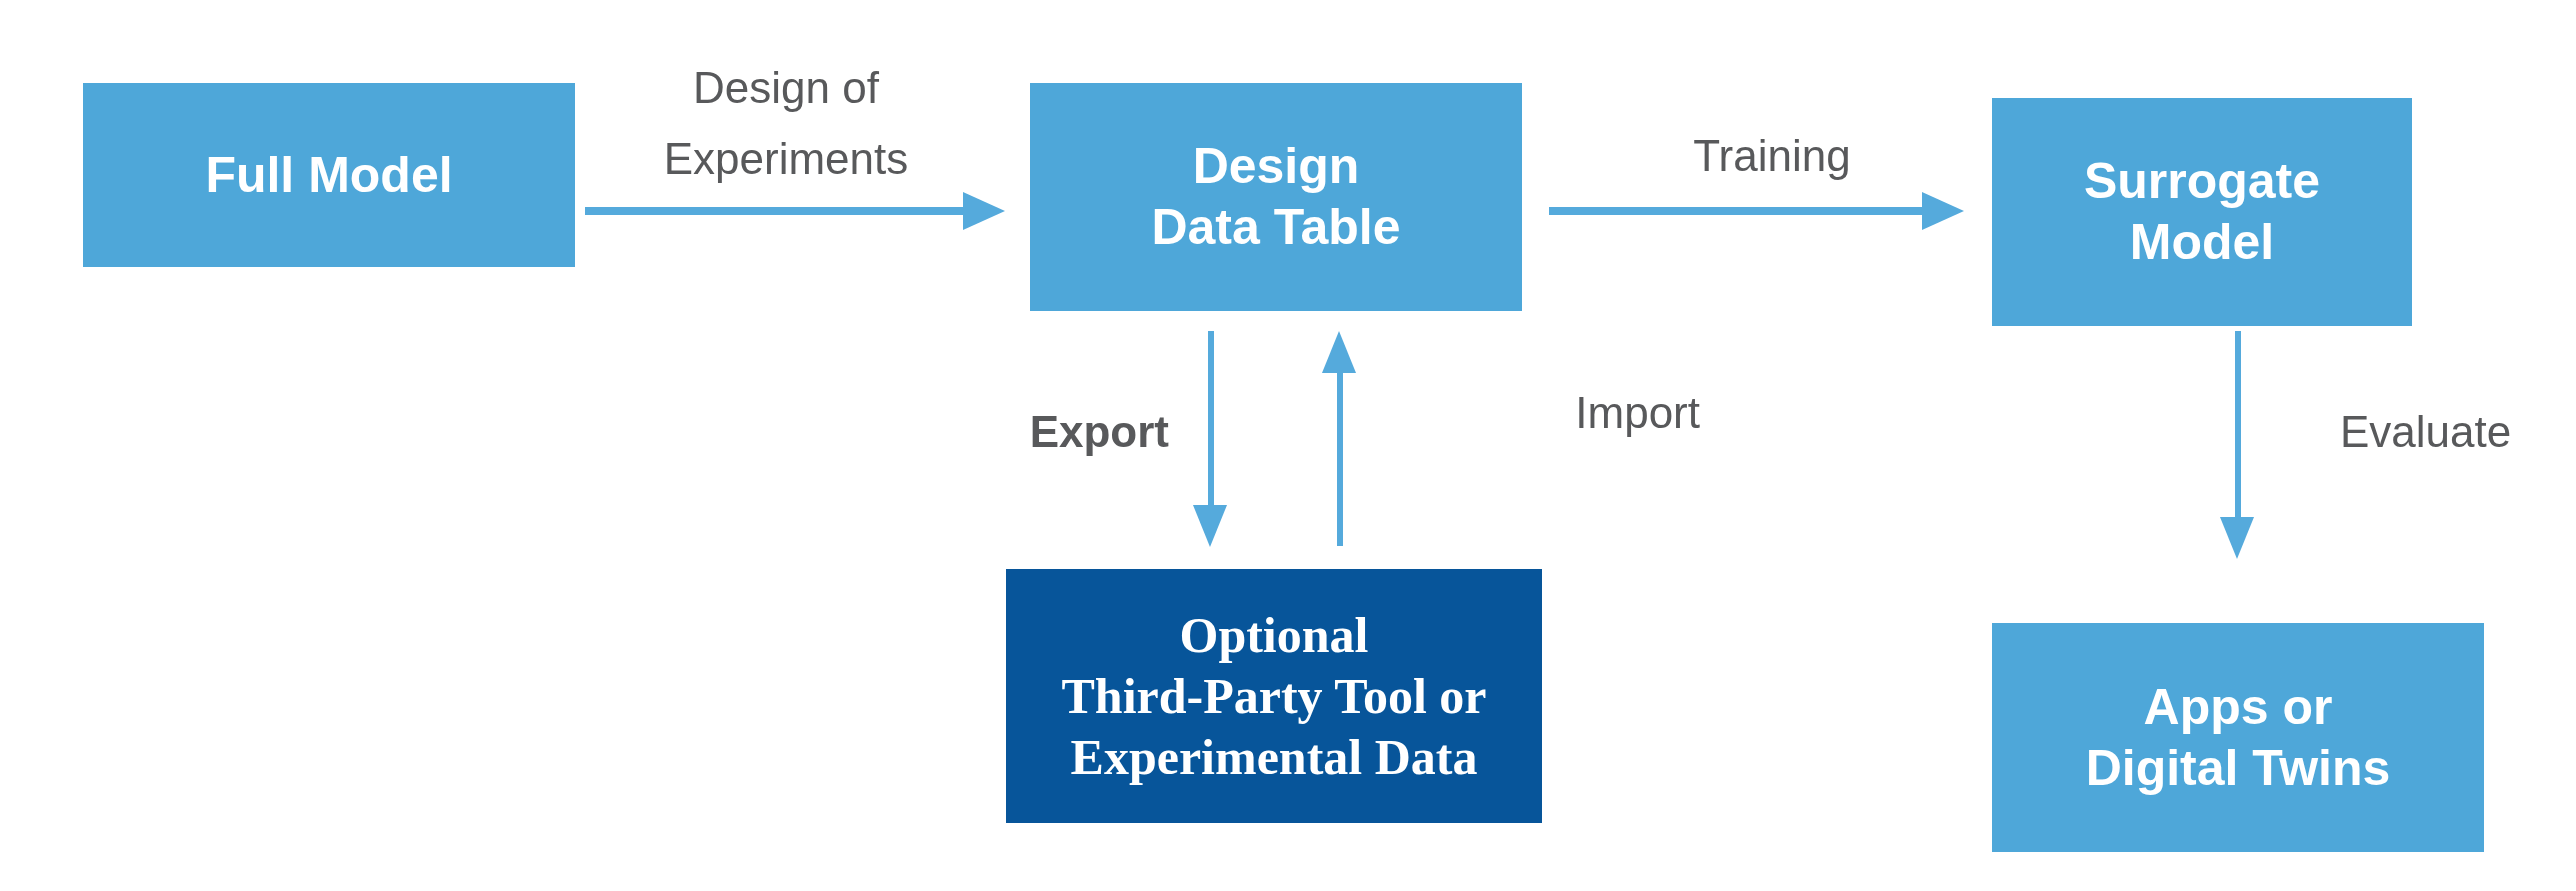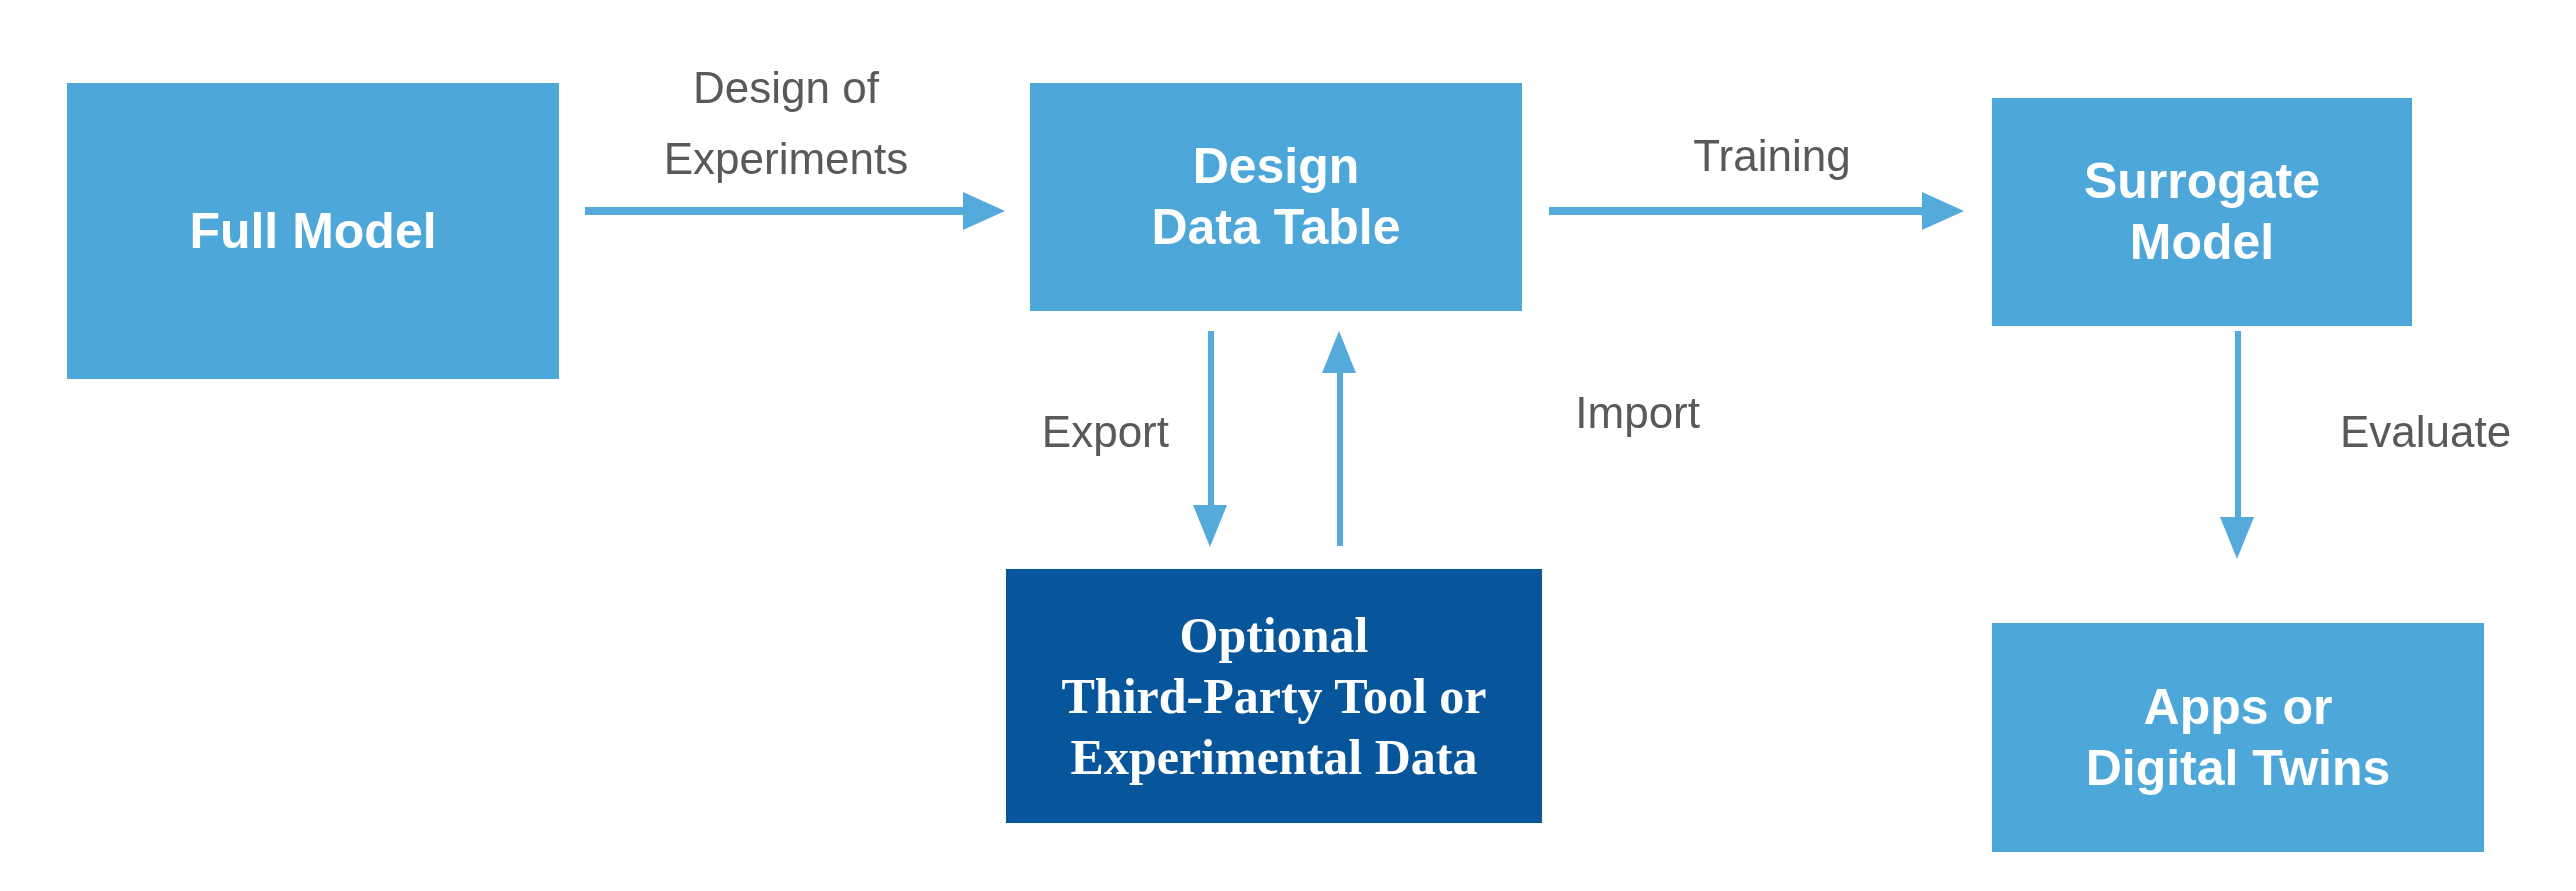--- a/index.html
+++ b/index.html
@@ -55,21 +55,21 @@
     border-bottom: 42px solid var(--arrow);
     border-left: 17.5px solid transparent;
     border-right: 17.5px solid transparent;
   }
 </style>
 </head>
 <body>
 
 <div class="canvas">
 
-  <div class="node" style="left:67px; top:83px; width:492px; height:296px;">
+  <div class="node" style="left:83px; top:83px; width:492px; height:184px;">
     <span>Full Model</span>
   </div>
 
   <div class="node" style="left:1030px; top:83px; width:492px; height:228px;">
     <span>Design</span>
     <span>Data Table</span>
   </div>
 
   <div class="node" style="left:1992px; top:98px; width:420px; height:228px;">
     <span>Surrogate</span>
@@ -112,20 +112,20 @@
     <div class="head down" style="left:0; top:186px;"></div>
   </div>
 
   <div class="edge-label" style="left:541px; top:52px; width:490px;">
     <span>Design of</span>
     <span>Experiments</span>
   </div>
 
   <div class="edge-label" style="left:1604px; top:120px; width:336px;">Training</div>
 
-  <div class="edge-label" style="left:889px; top:396px; width:280px; text-align:right;">Export</div>
+  <div class="edge-label" style="left:889px; top:396px; width:280px; text-align:right;font-weight:bold;">Export</div>
 
   <div class="edge-label" style="left:1385px; top:377px; width:315px; text-align:right;">Import</div>
 
   <div class="edge-label" style="left:2275px; top:396px; width:301px; text-align:center;">Evaluate</div>
 
 </div>
 
 
 </body></html>

